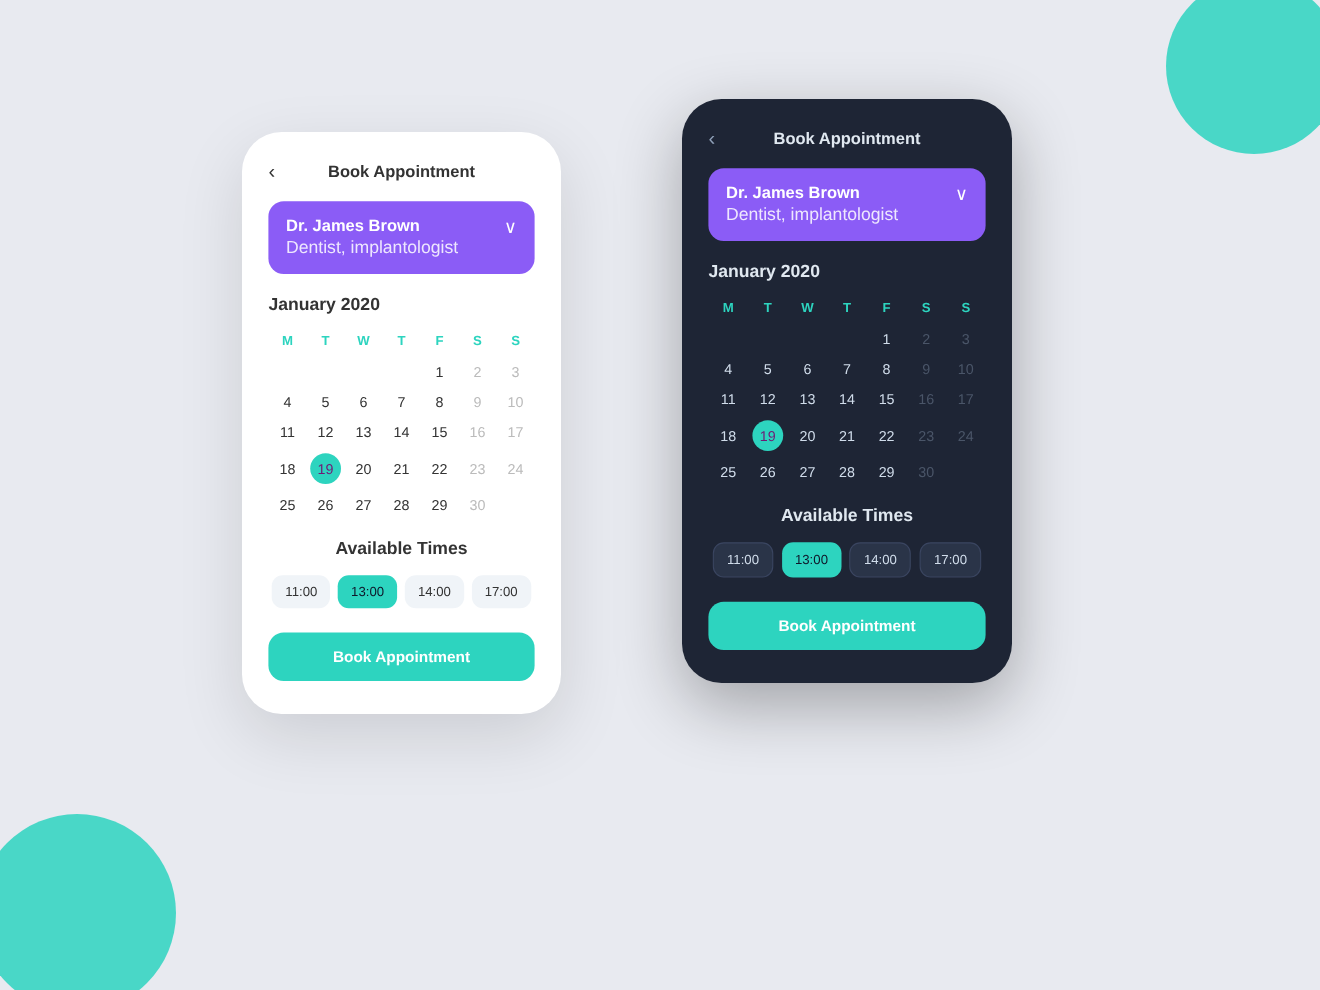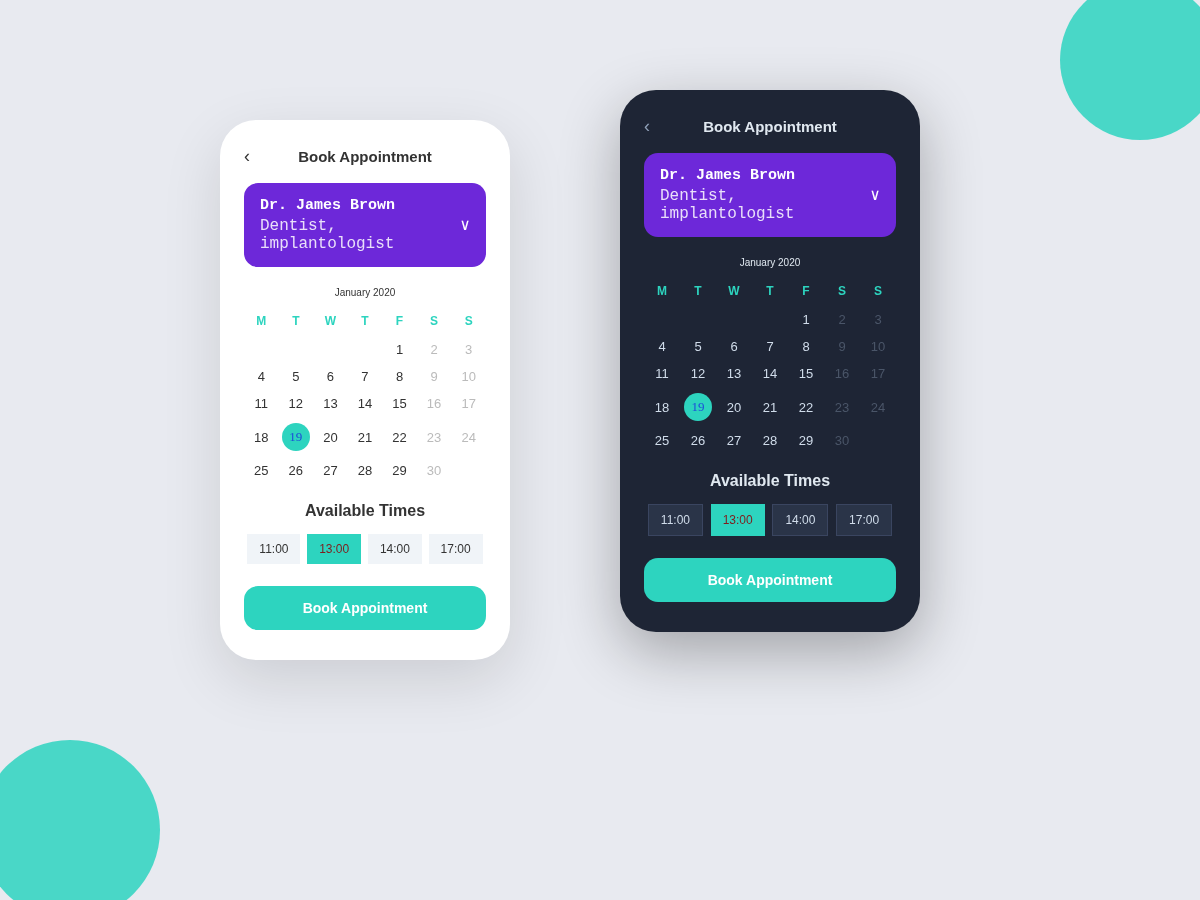--- a/index.html
+++ b/index.html
@@ -81,50 +81,48 @@
       font-size: 15px;
       font-weight: 600;
       color: #333;
     }
     .phone-dark .header-title {
       color: #e0e8f0;
     }
 
     
     .doctor-dropdown {
-      background: #6d28d9;
+      background: #8b5cf6;
       border-radius: 14px;
       padding: 14px 16px;
       display: flex;
-      align-items: center;
+      align-items: flex-start;
       justify-content: space-between;
       margin-bottom: 20px;
       cursor: pointer;
-      font-family: Liberation Mono, monospace;
     }
     .doctor-info .doctor-name {
       font-size: 15px;
       font-weight: 700;
       color: #fff;
       margin-bottom: 3px;
     }
     .doctor-info .doctor-spec {
       font-size: 16px;
       color: rgba(255,255,255,0.85);
     }
     .chevron-icon {
       color: #fff;
       font-size: 16px;
     }
 
     
     .calendar-month {
-      text-align: center;
-      font-size: 10px;
-      font-weight: 400;
+      font-size: 16px;
+      font-weight: 700;
       color: #333;
       margin-bottom: 12px;
     }
     .phone-dark .calendar-month {
       color: #e0e8f0;
     }
     .calendar-grid {
       width: 100%;
       border-collapse: collapse;
       margin-bottom: 18px;
@@ -148,28 +146,27 @@
       color: #d0dcea;
     }
     .calendar-grid td.muted {
       color: #bbb;
     }
     .phone-dark .calendar-grid td.muted {
       color: #4a5568;
     }
     .calendar-grid td.selected span {
       background: #2dd4bf;
-      color: #1d4ed8;
+      color: #701a75;
       border-radius: 50%;
       width: 28px;
       height: 28px;
       display: inline-flex;
       align-items: center;
       justify-content: center;
-      font-family: Liberation Serif, serif;
     }
 
     
     .times-title {
       text-align: center;
       font-size: 16px;
       font-weight: 600;
       color: #333;
       margin-bottom: 14px;
     }
@@ -177,32 +174,32 @@
       color: #e0e8f0;
     }
     .times-row {
       display: flex;
       justify-content: space-around;
       margin-bottom: 22px;
     }
     .time-btn {
       font-size: 12px;
       padding: 8px 12px;
-      border-radius: 0;
+      border-radius: 10px;
       cursor: pointer;
       border: none;
       font-weight: 500;
     }
     .time-btn.normal-light {
       background: #f0f4f8;
       color: #333;
     }
     .time-btn.selected-time {
       background: #2dd4bf;
-      color: #7f1d1d;
+      color: #0f172a;
     }
     .time-btn.normal-dark {
       background: #2a3448;
       color: #d0dcea;
       border: 1px solid #3a4560;
     }
 
     
     .book-btn {
       width: 100%;

